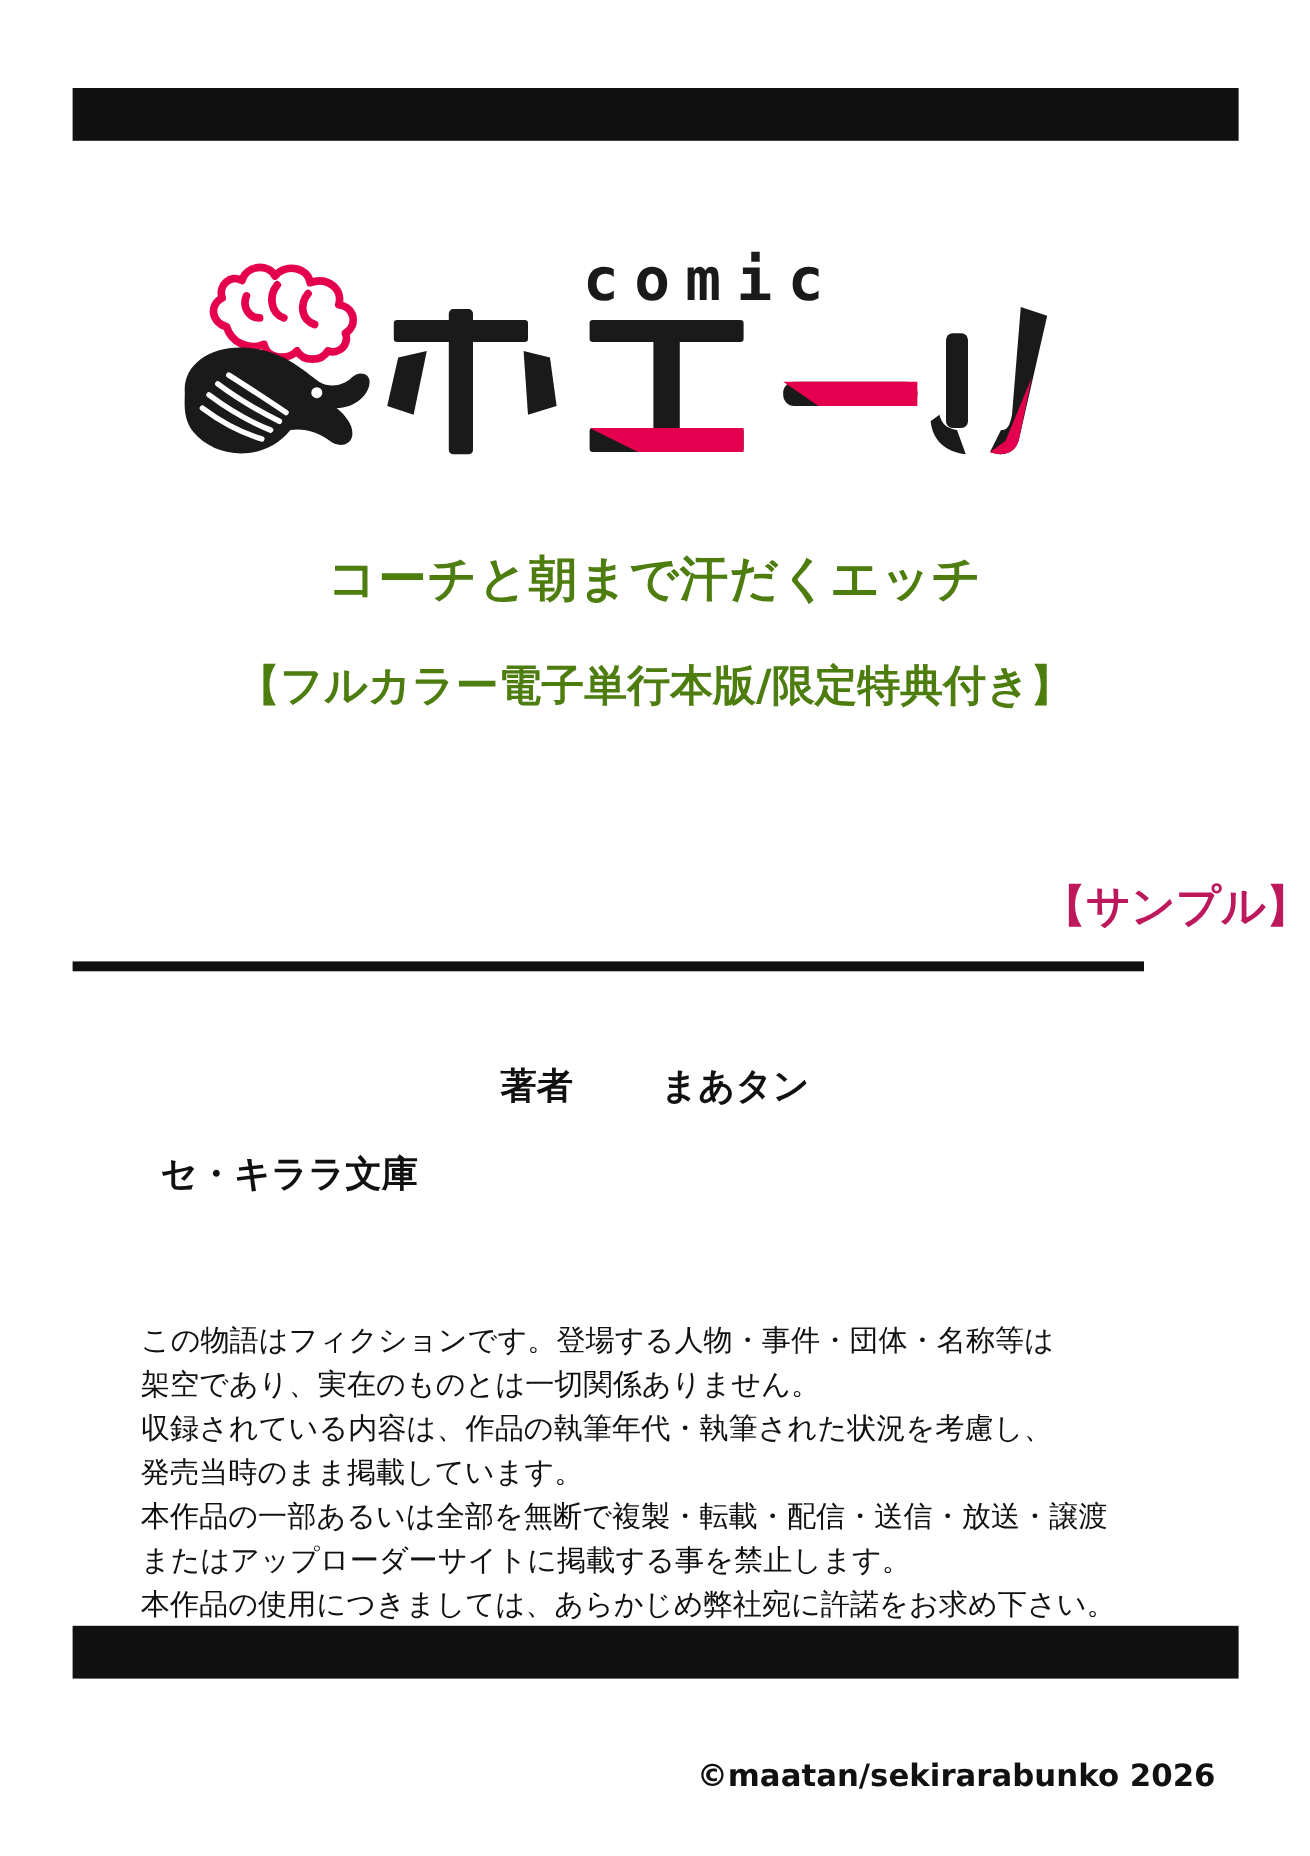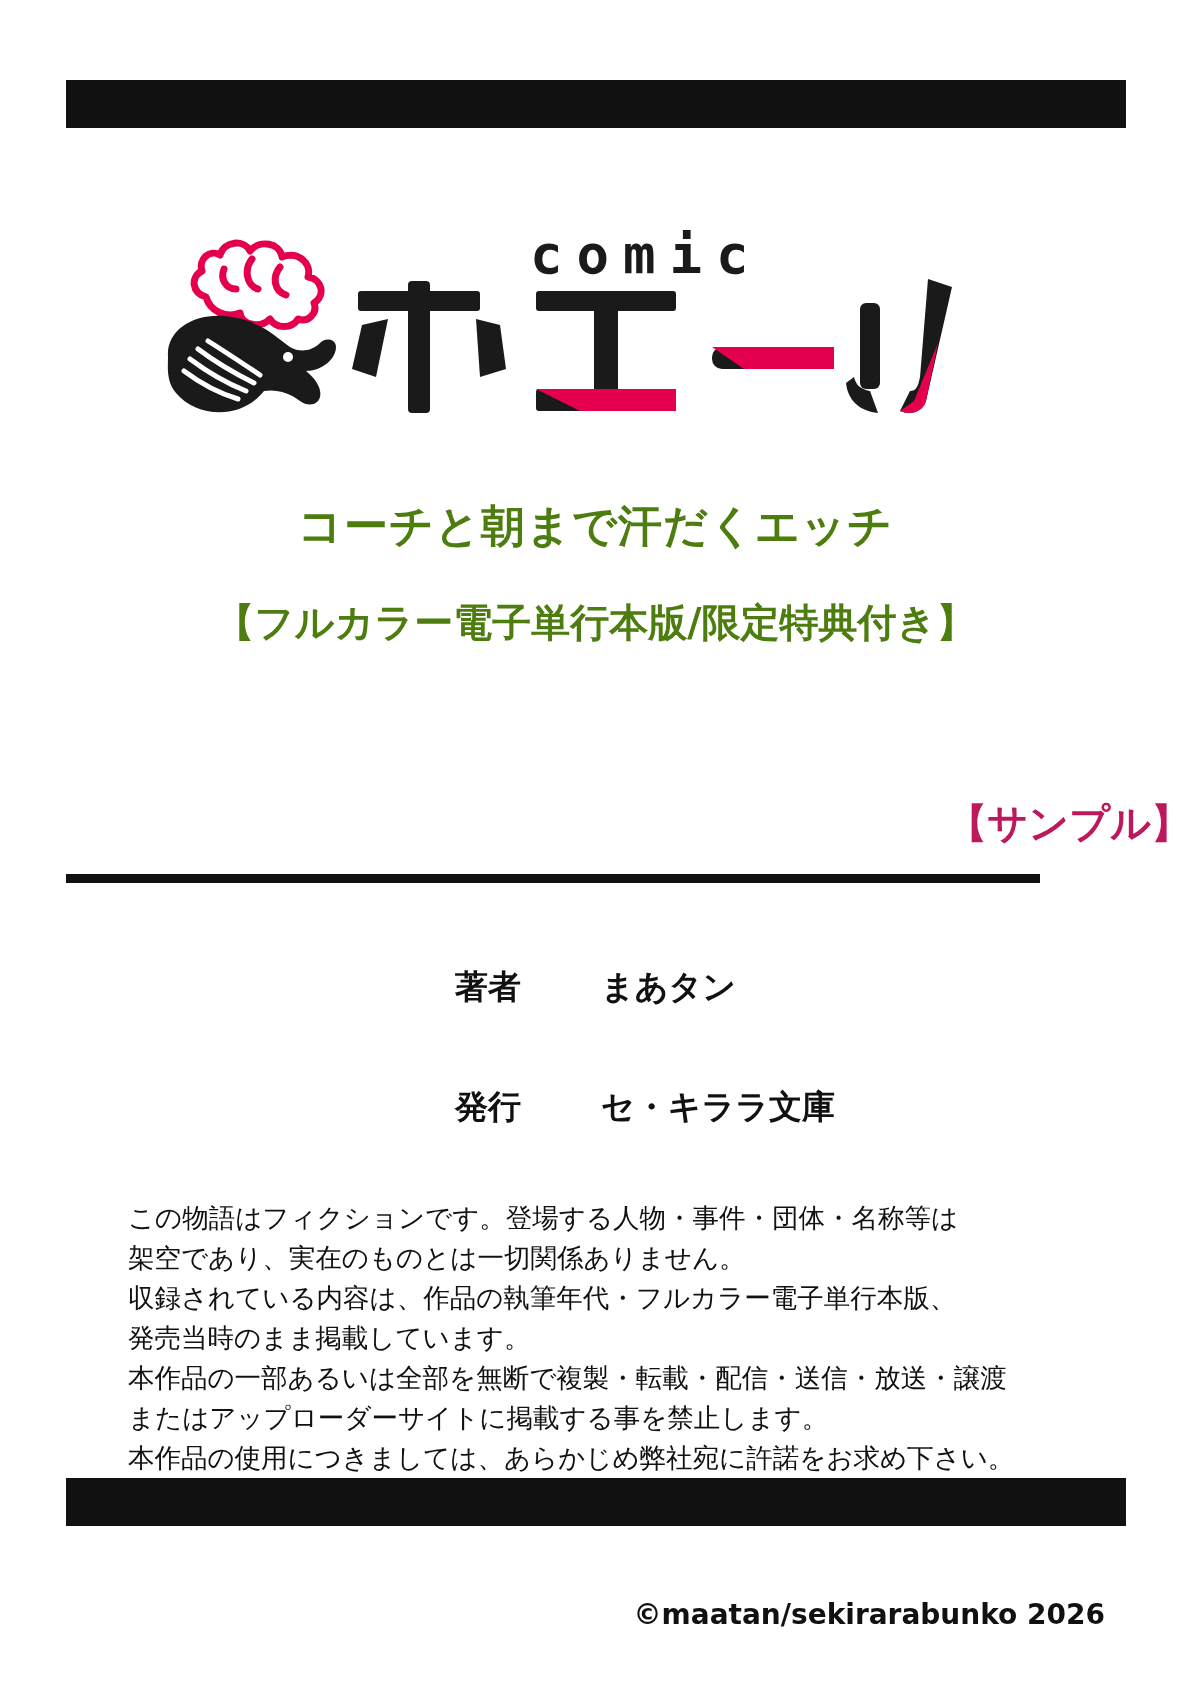--- a/index.html
+++ b/index.html
@@ -249,29 +249,28 @@
   <div class="sample-label">【サンプル】</div>
 
   <div class="rule-mid"></div>
 
   <div class="credits">
     <div class="credit-row">
       <div class="credit-label">著者</div>
       <div class="credit-value">まあタン</div>
     </div>
     <div class="credit-row">
-      <div class="credit-label">発行</div>
       <div class="credit-value">セ・キララ文庫</div>
     </div>
   </div>
 
   <div class="disclaimer">
     <div>この物語はフィクションです。登場する人物・事件・団体・名称等は</div>
     <div>架空であり、実在のものとは一切関係ありません。</div>
-    <div>収録されている内容は、作品の執筆年代・フルカラー電子単行本版、</div>
+    <div>収録されている内容は、作品の執筆年代・執筆された状況を考慮し、</div>
     <div>発売当時のまま掲載しています。</div>
     <div>本作品の一部あるいは全部を無断で複製・転載・配信・送信・放送・譲渡</div>
     <div>またはアップローダーサイトに掲載する事を禁止します。</div>
     <div>本作品の使用につきましては、あらかじめ弊社宛に許諾をお求め下さい。</div>
   </div>
 
   <div class="rule-bottom"></div>
 
   <div class="copyright">©maatan/sekirarabunko 2026</div>
 

